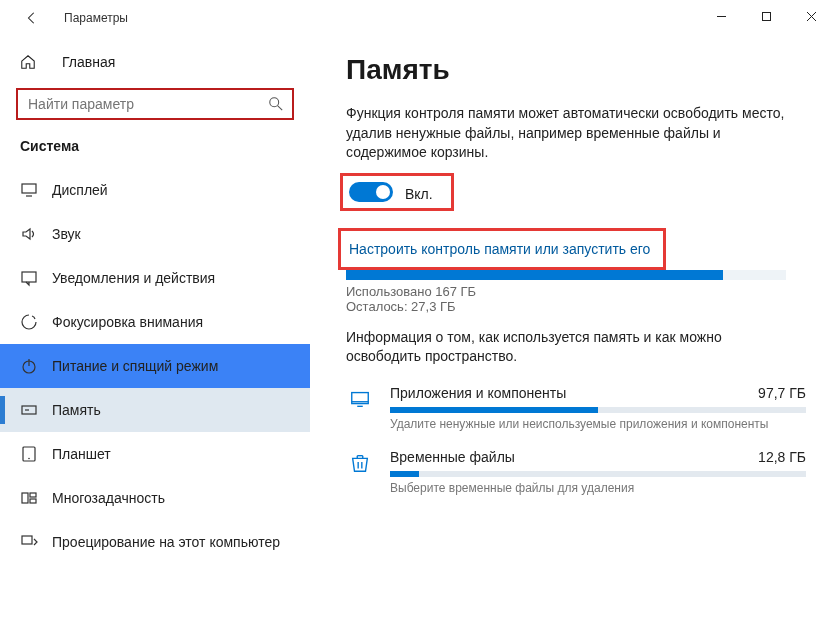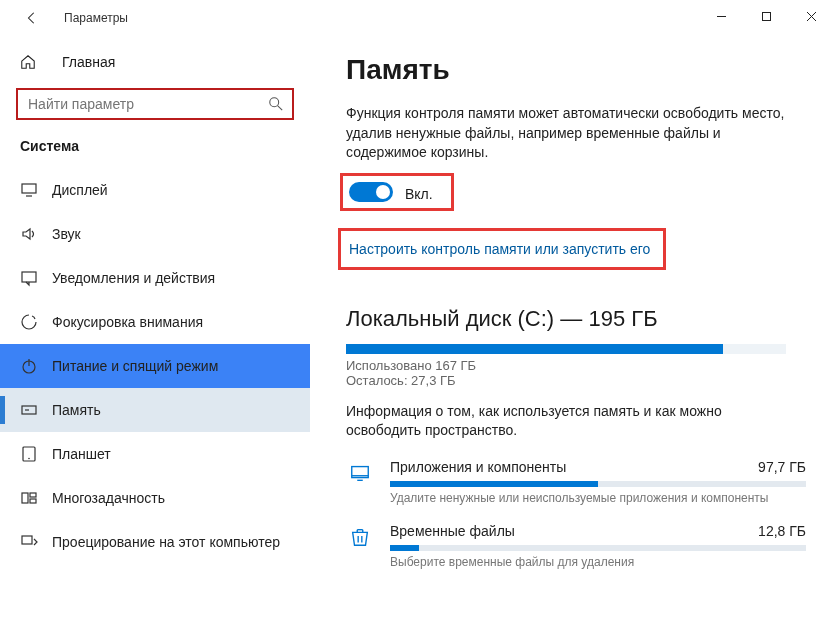--- a/index.html
+++ b/index.html
@@ -211,21 +211,20 @@
 
     <div class="highlight1">
       <div class="toggle"></div>
       <div class="toggle-label">Вкл.</div>
     </div>
 
     <div class="highlight2">
       <div class="link">Настроить контроль памяти или запустить его</div>
     </div>
 
-    <div class="h2">Локальный диск (C:) — 195 ГБ</div>
     <div class="diskbar-wrap">
       <div class="diskbar">
         <div class="fill" style="width:85.6%"></div>
       </div>
       <div class="diskstats">
         <span>Использовано 167 ГБ</span>
         <span>Осталось: 27,3 ГБ</span>
       </div>
     </div>
     <div class="diskinfo">Информация о том, как используется память и как можно освободить пространство.</div>

